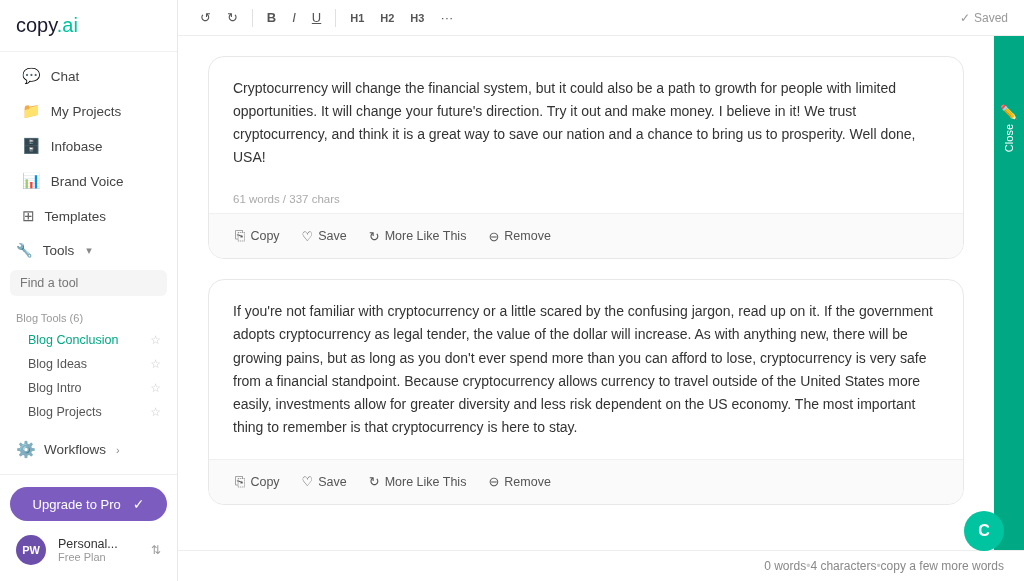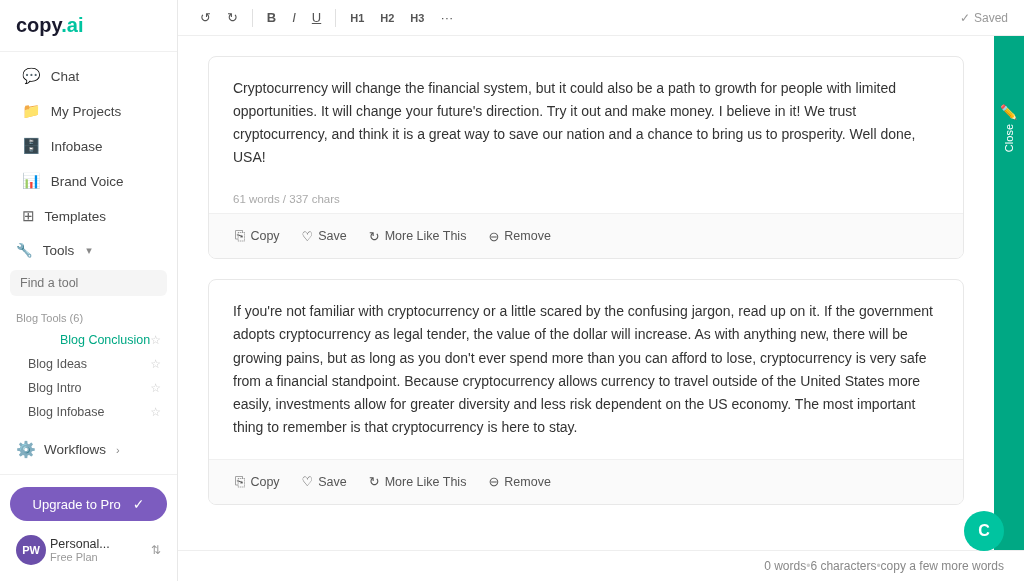--- a/index.html
+++ b/index.html
@@ -14,21 +14,21 @@
       flex-direction: column;
       height: 100%;
       flex-shrink: 0;
     }
     .sidebar-logo {
       padding: 14px 16px;
       border-bottom: 1px solid #f0f0f0;
     }
     .logo-text {
       font-size: 20px;
-      font-weight: 700;
+      font-weight: 400;
       color: #1a1a2e;
     }
     .logo-dot { color: #00c4a0; }
 
     .sidebar-nav { flex: 1; overflow-y: auto; padding: 6px 0; }
     .nav-item {
       display: flex;
       align-items: center;
       gap: 10px;
       padding: 8px 16px;
@@ -48,21 +48,21 @@
     }
     .nav-sub-item {
       display: flex;
       align-items: center;
       justify-content: space-between;
       padding: 5px 16px 5px 28px;
       font-size: 12.5px;
       color: #555;
       cursor: pointer;
     }
-    .nav-sub-item.active { color: #00a884; justify-content: flex-end; }
+    .nav-sub-item.active { color: #00a884; }
     .star-icon { color: #ccc; font-size: 12px; }
 
     .tools-item {
       display: flex;
       align-items: center;
       gap: 10px;
       padding: 8px 16px;
       font-size: 13.5px;
       color: #444;
       cursor: pointer;
@@ -108,21 +108,21 @@
       display: flex;
       align-items: center;
       justify-content: center;
       gap: 12px;
       margin-bottom: 10px;
     }
     .upgrade-check { font-size: 14px; }
     .user-profile {
       display: flex;
       align-items: center;
-      gap: 4px;
+      gap: 12px;
       padding: 4px 6px;
       cursor: pointer;
       border-radius: 6px;
     }
     .user-avatar {
       width: 30px; height: 30px;
       background: #6b4faa;
       border-radius: 50%;
       display: flex; align-items: center; justify-content: center;
       font-size: 11px; color: #fff; font-weight: 600;
@@ -206,21 +206,21 @@
     .editor-content {
       flex: 1;
       overflow-y: auto;
       padding: 20px 30px;
       background: #fff;
     }
 
     .content-block {
       background: #fff;
       border: 1px solid #e8e8e8;
-      border-radius: 8px;
+      border-radius: 16px;
       margin-bottom: 20px;
       overflow: hidden;
     }
     .content-text {
       padding: 20px 24px;
       font-size: 14px;
       line-height: 1.65;
       color: #333;
     }
     .content-meta {
@@ -369,21 +369,21 @@
     </div>
     <div class="nav-sub-item">
       <span>Blog Ideas</span>
       <span class="star-icon">☆</span>
     </div>
     <div class="nav-sub-item">
       <span>Blog Intro</span>
       <span class="star-icon">☆</span>
     </div>
     <div class="nav-sub-item">
-      <span>Blog Infobase</span>
+      <span>Blog Projects</span>
       <span class="star-icon">☆</span>
     </div>
 
     <div class="workflows-item" style="margin-top:8px;">
       <span class="workflows-icon">⚙️</span>
       <span>Workflows</span>
       <span class="tools-chevron">›</span>
     </div>
   </div>
 
@@ -481,21 +481,21 @@
         <button class="close-panel-btn">
           <span style="font-size:14px;">✏️</span>
           <span class="close-panel-text">Close</span>
         </button>
       </div>
     </div>
 
     <div class="status-bar">
       <span>0 words</span>
       <span class="status-dot">•</span>
-      <span>6 characters</span>
+      <span>4 characters</span>
       <span class="status-dot">•</span>
       <span>copy a few more words</span>
     </div>
   </div>
 
   <div class="avatar-circle">
     <span>C</span>
   </div>
 </div>
 

